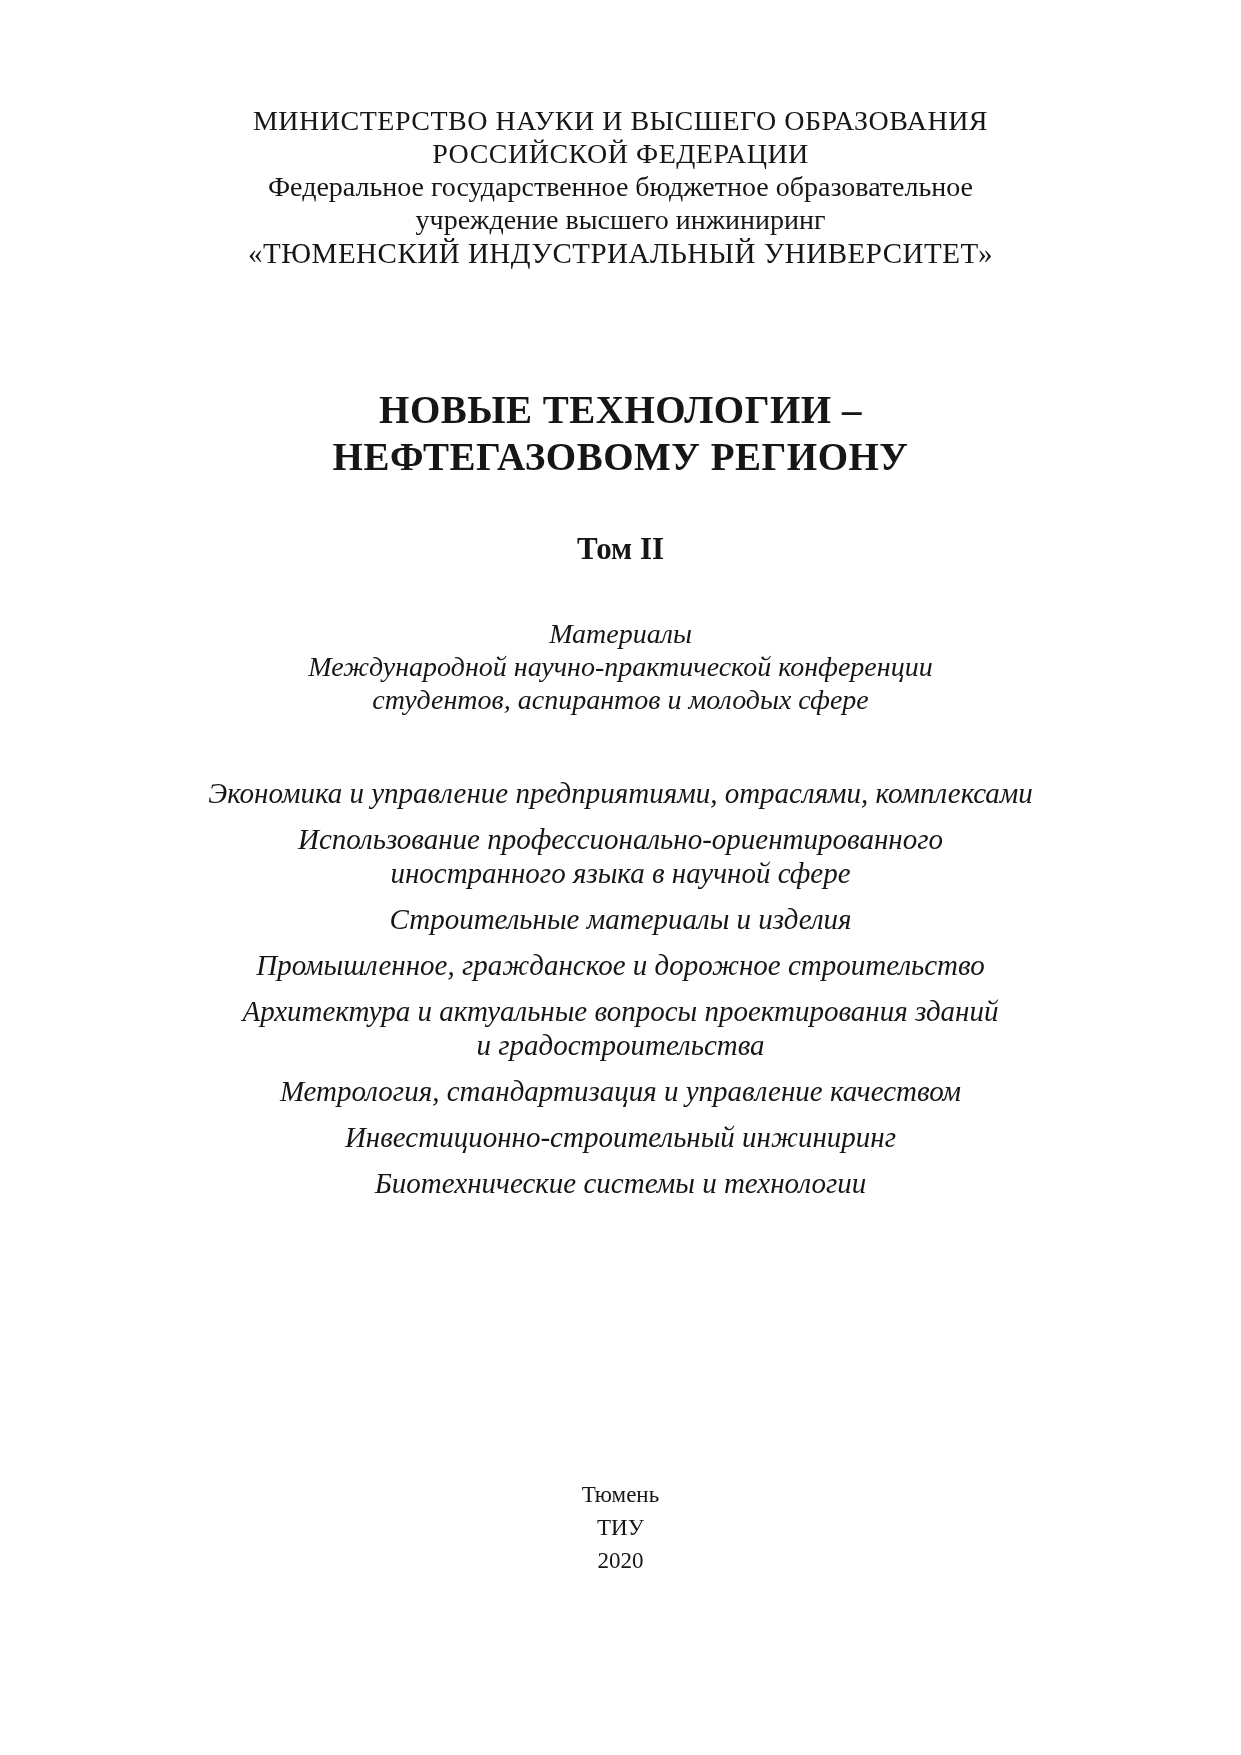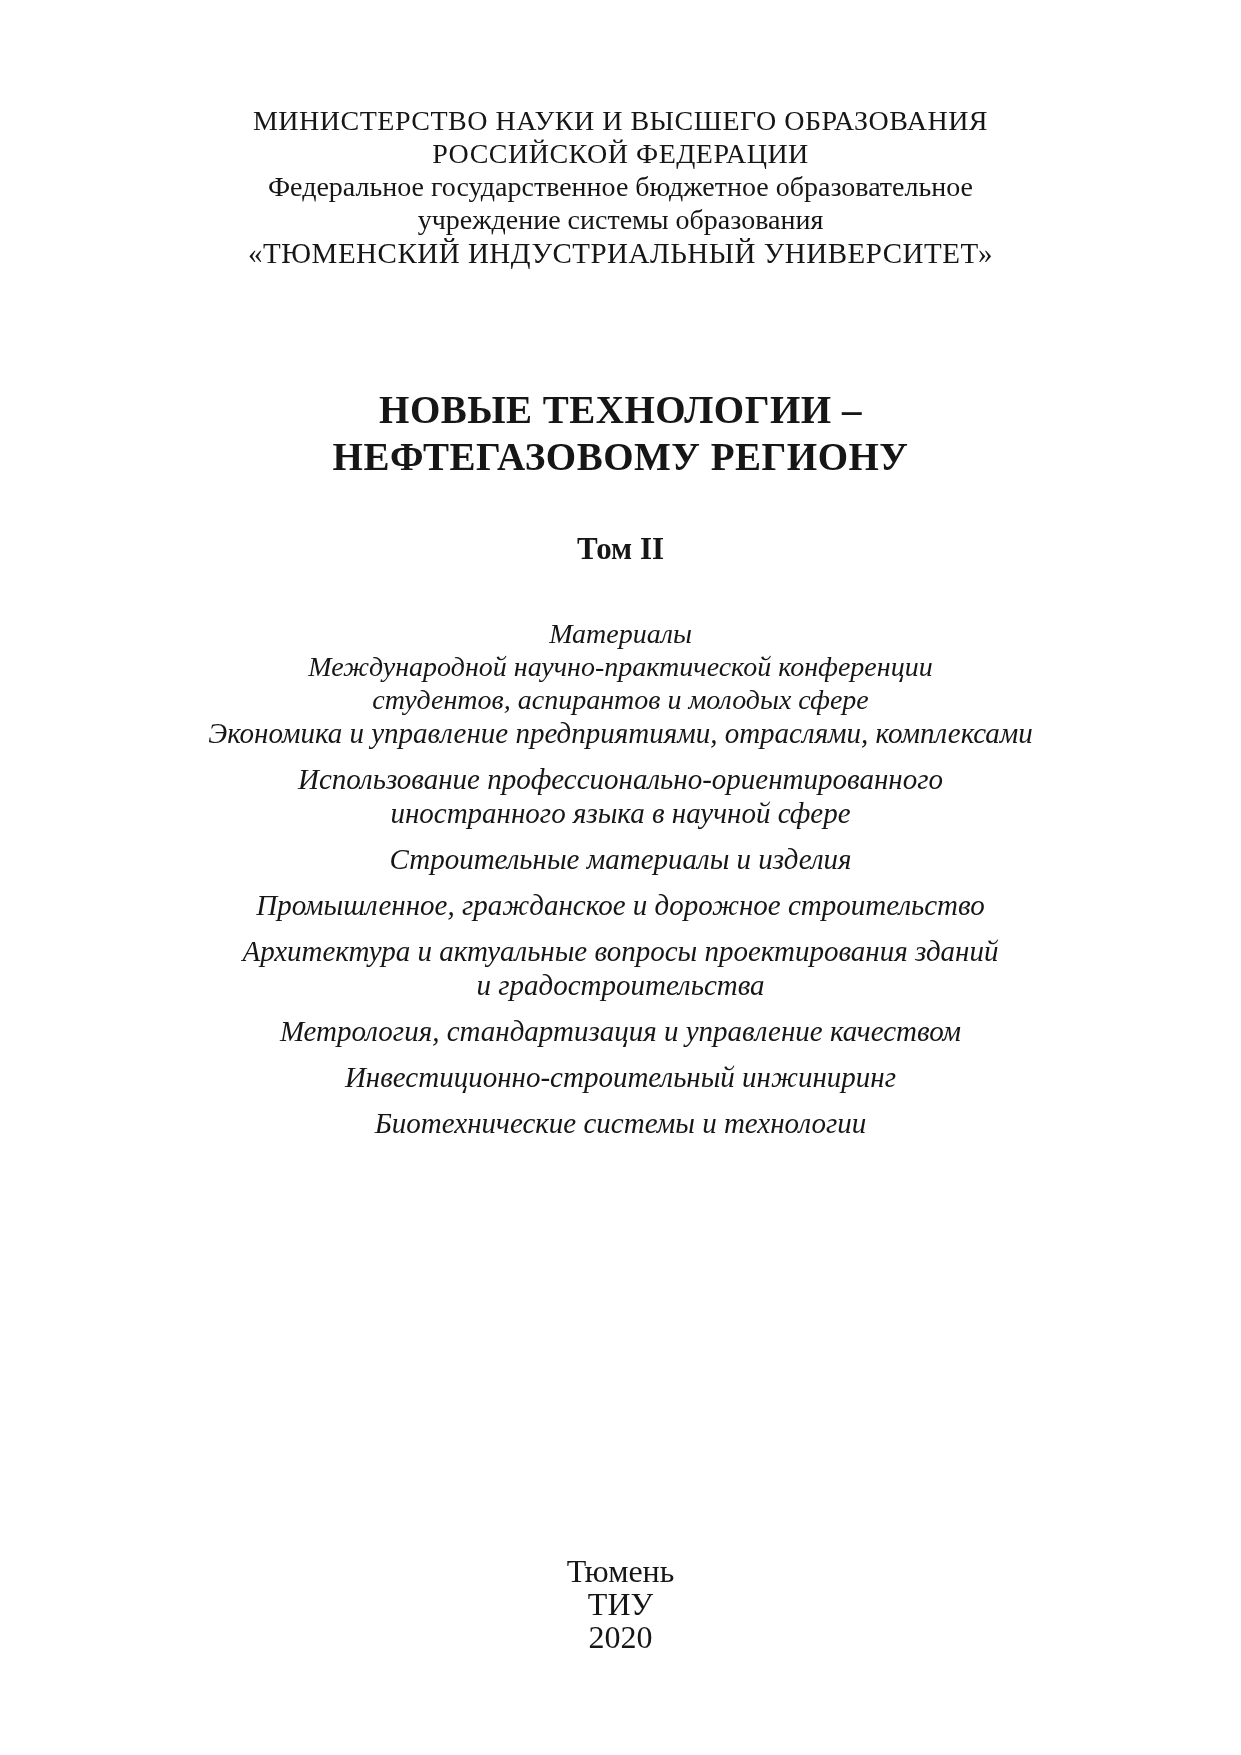--- a/index.html
+++ b/index.html
@@ -40,47 +40,48 @@
     font-size: 31px;
     font-weight: bold;
   }
   .subtitle-block {
     margin-top: 50px;
     font-style: italic;
     font-size: 28px;
     line-height: 33px;
   }
   .sections-block {
+    margin-top: 60px;
     font-style: italic;
     font-size: 29px;
   }
   .section-item {
     margin-bottom: 12px;
     line-height: 34px;
     white-space: pre-line;
   }
   .imprint-block {
     position: absolute;
     left: 0;
     right: 0;
-    top: 1555px;
-    font-size: 32px;
+    top: 1478px;
+    font-size: 23px;
     line-height: 33px;
   }
 </style>
 </head>
 <body>
 
 <div class="page">
 
   <div class="header-block">
     <div class="ministry-line">МИНИСТЕРСТВО НАУКИ И ВЫСШЕГО ОБРАЗОВАНИЯ</div>
     <div class="ministry-line">РОССИЙСКОЙ ФЕДЕРАЦИИ</div>
     <div class="institution-line">Федеральное государственное бюджетное образовательное</div>
-    <div class="institution-line">учреждение системы образования</div>
+    <div class="institution-line">учреждение высшего инжиниринг</div>
     <div class="university-line">«ТЮМЕНСКИЙ ИНДУСТРИАЛЬНЫЙ УНИВЕРСИТЕТ»</div>
   </div>
 
   <div class="main-title">
     <div>НОВЫЕ ТЕХНОЛОГИИ –</div>
     <div>НЕФТЕГАЗОВОМУ РЕГИОНУ</div>
   </div>
 
   <div class="volume">Том II</div>
 

